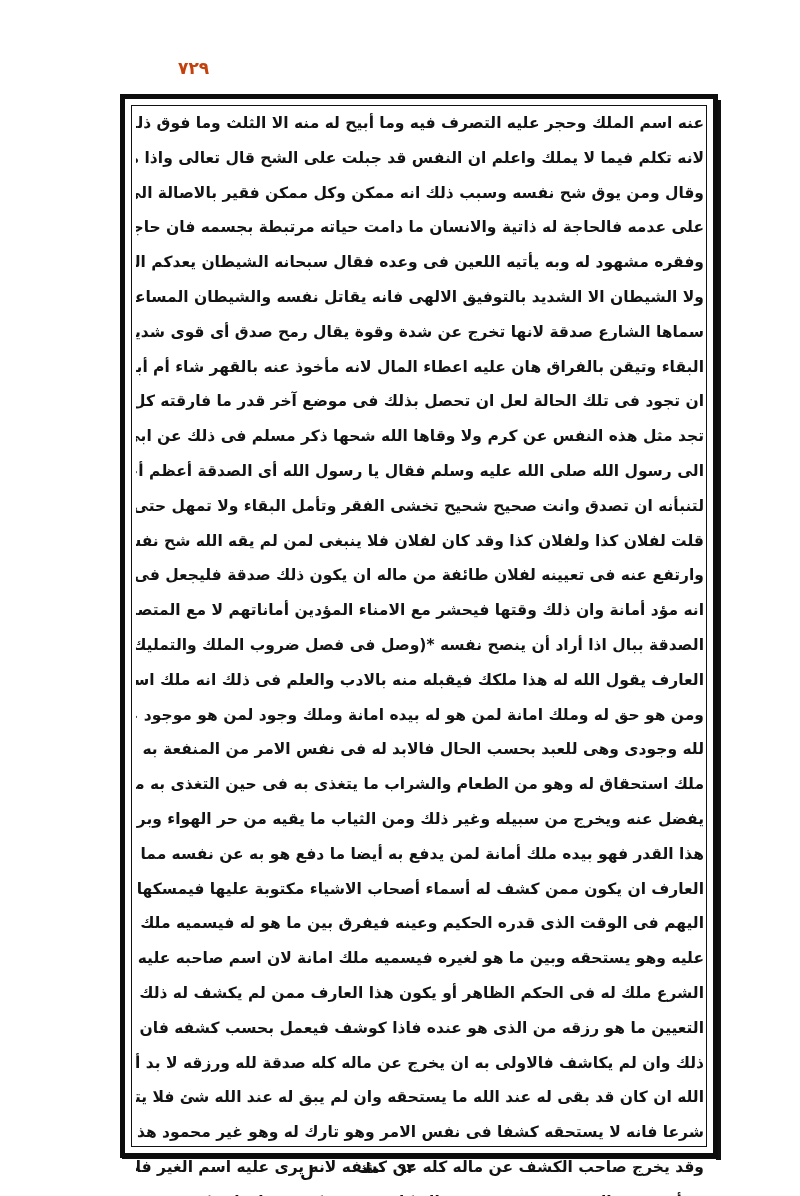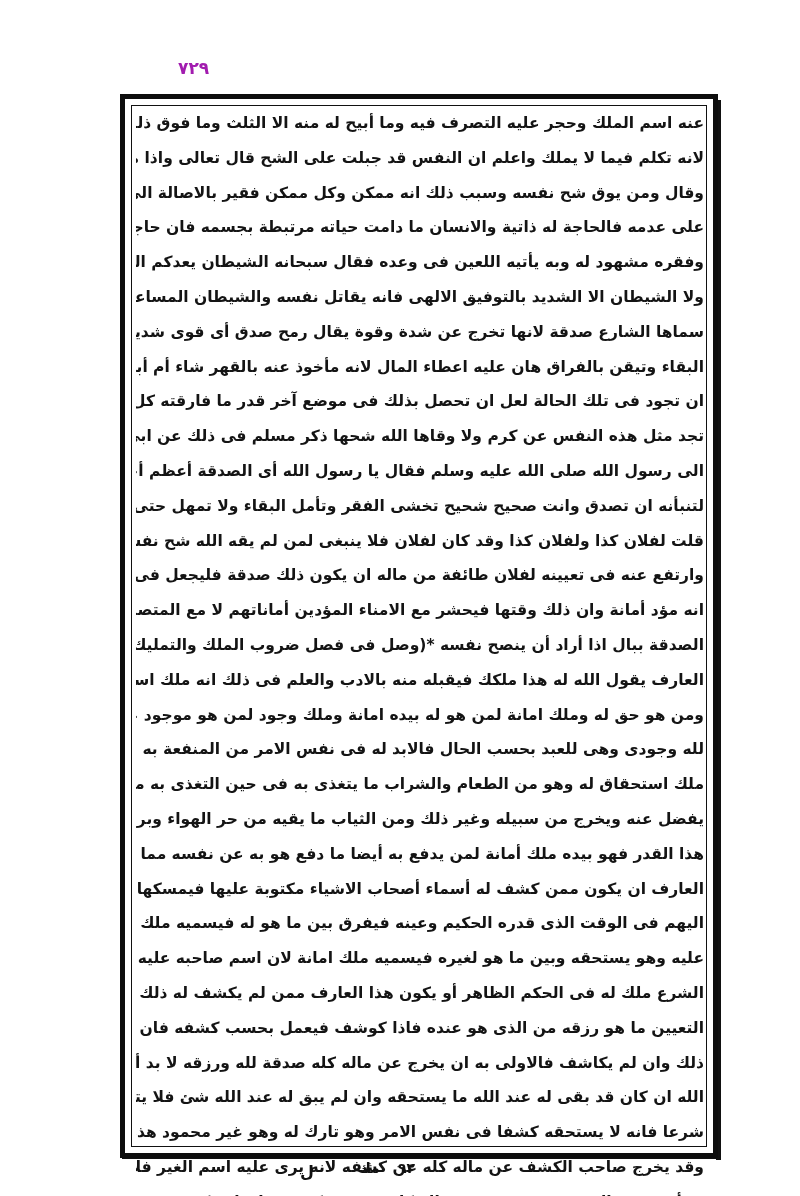--- a/index.html
+++ b/index.html
@@ -14,21 +14,21 @@
     overflow: hidden;
     font-family: "DejaVu Sans", sans-serif;
     color: #111;
   }
   .page-number {
     position: absolute;
     left: 178px;
     top: 58px;
     font-size: 17px;
     font-weight: bold;
-    color: #a21caf;
+    color: #c2410c;
     direction: rtl;
     letter-spacing: 1px;
   }
   .frame-outer {
     position: absolute;
     left: 120px;
     top: 94px;
     width: 598px;
     height: 1064px;
     border: 5px solid #0d0d0d;

